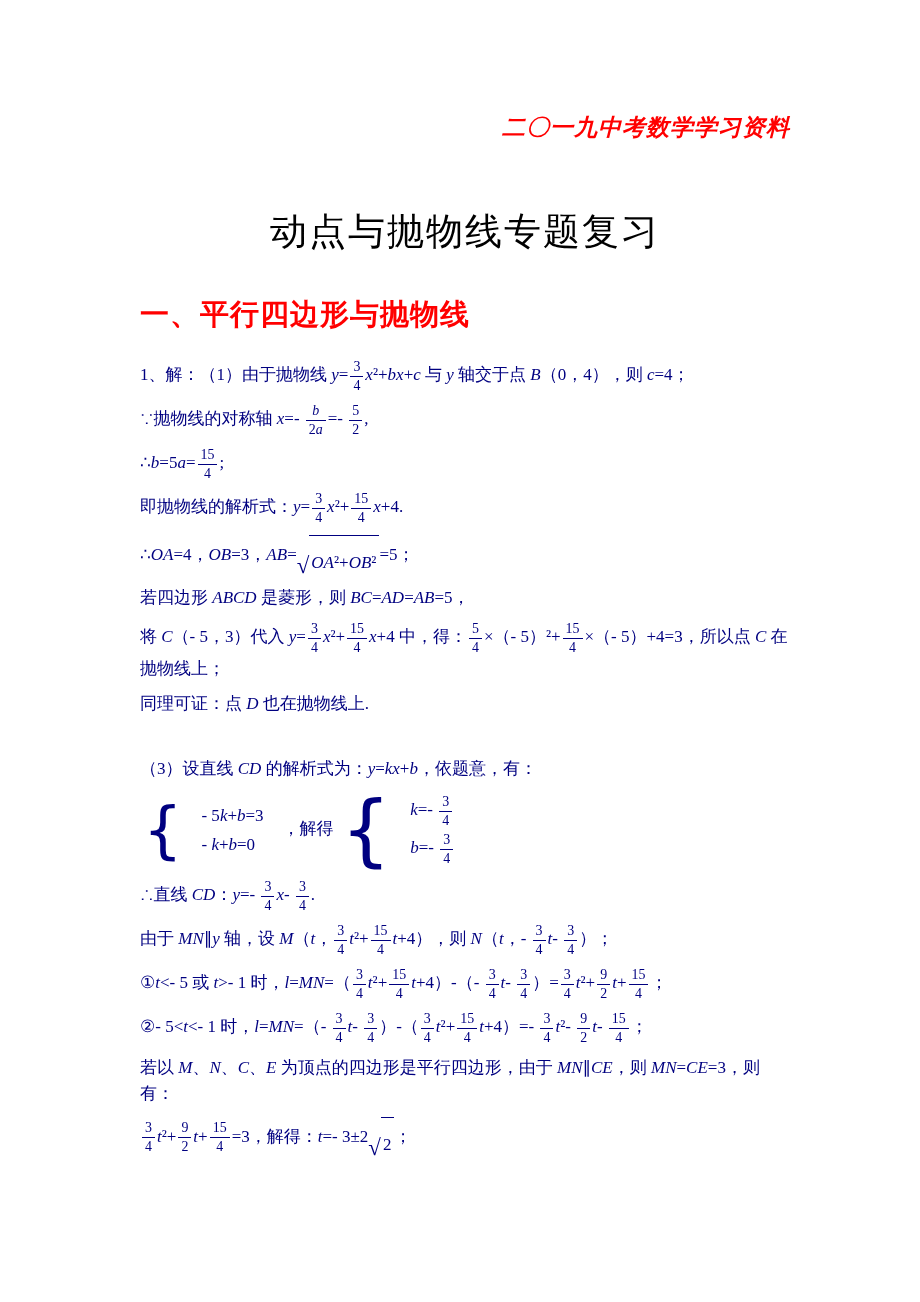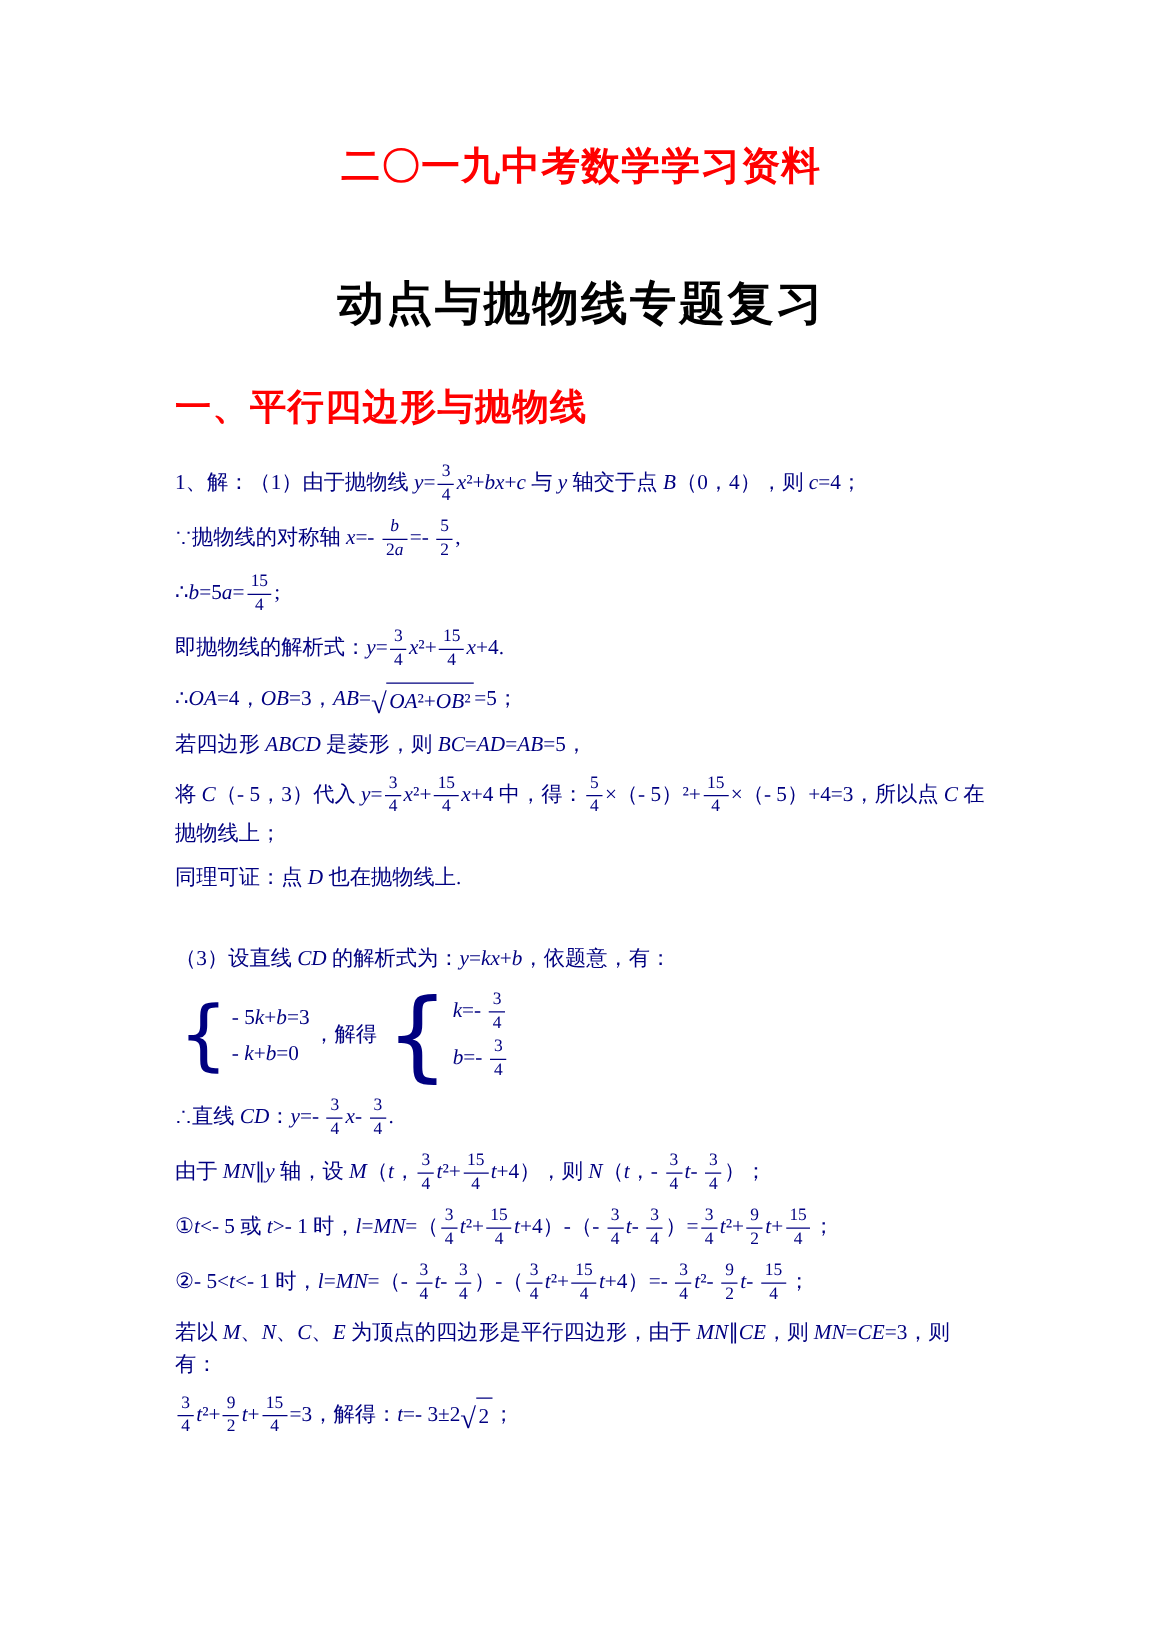--- a/index.html
+++ b/index.html
@@ -16,28 +16,29 @@
     width:920px;height:1302px;
     margin:0 auto;
     background:var(--bg);
     padding:112px 130px 40px 140px;
     overflow:hidden;
   }
   .header-title{
     color:var(--accent);
     font-family:"Liberation Sans", sans-serif;
     font-weight:bold;
-    font-size:31px;
-    text-align:center;
+    font-size:23px;
+    text-align:right;
     letter-spacing:1px;
+    font-style:italic;
   }
   .doc-title{
     color:var(--title-ink);
     font-family:"Liberation Sans", sans-serif;
-    font-weight:bold;
+    font-weight:normal;
     font-size:37px;
     text-align:center;
     margin:64px 0 0 0;
     letter-spacing:2px;
   }
   .section-heading{
     color:var(--accent);
     font-family:"Liberation Sans", sans-serif;
     font-weight:bold;
     font-size:29px;
@@ -86,41 +87,41 @@
     white-space:nowrap;
   }
   .sqrt .rad{
     font-size:1.35em;
     line-height:0.9;
     vertical-align:bottom;
   }
   .sqrt .radicand{
     display:inline-block;
     border-top:1.5px solid currentColor;
-    padding:1px 3px 0 2px;
+    padding:14px 3px 0 2px;
   }
   
   .cases{
     display:inline-flex;
     align-items:center;
     vertical-align:middle;
     margin:0 3px;
   }
   .cases .brace{
     font-family:"DejaVu Sans", sans-serif;
     font-weight:400;
     line-height:1;
     margin-right:3px;
   }
   .cases .rows{
     display:inline-block;
   }
   .cases .row{
     display:block;
-    margin:3px 0;
+    margin:3px 16px;
     text-align:left;
     white-space:nowrap;
   }
 </style>
 </head>
 <body>
 
 <div class="page">
   <div class="header-title">二〇一九中考数学学习资料</div>
   <h1 class="doc-title">动点与抛物线专题复习</h1>

